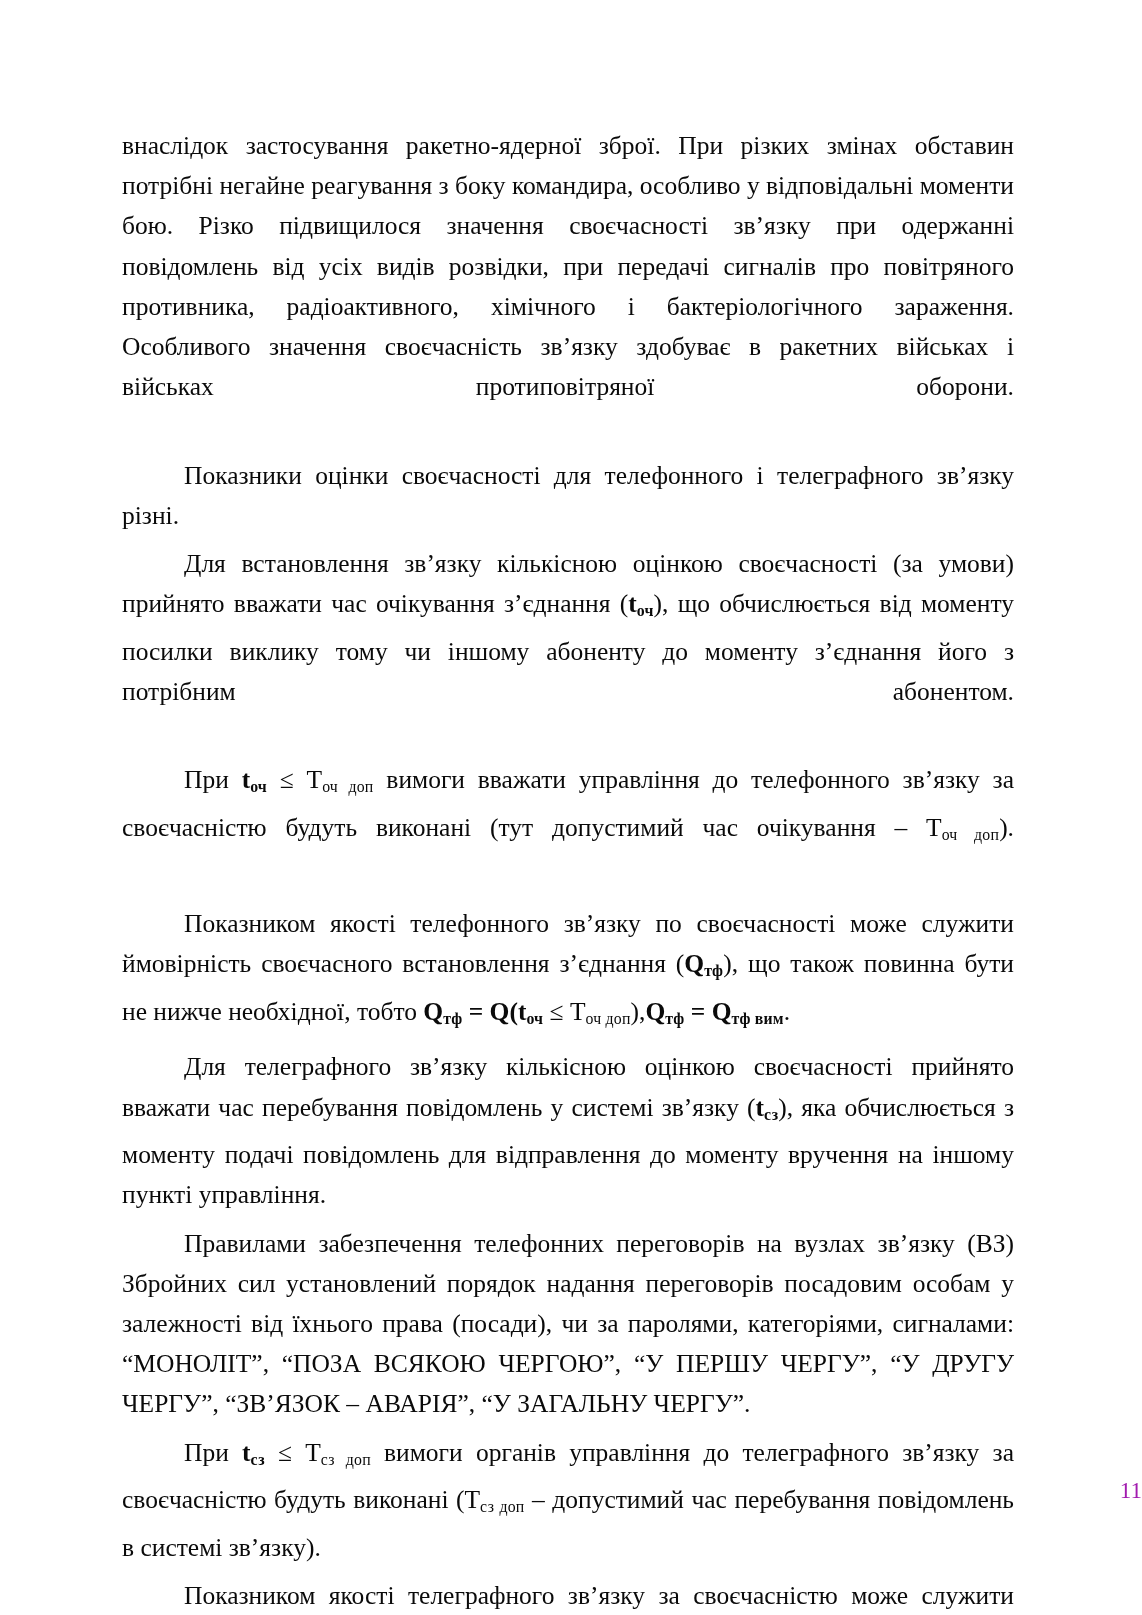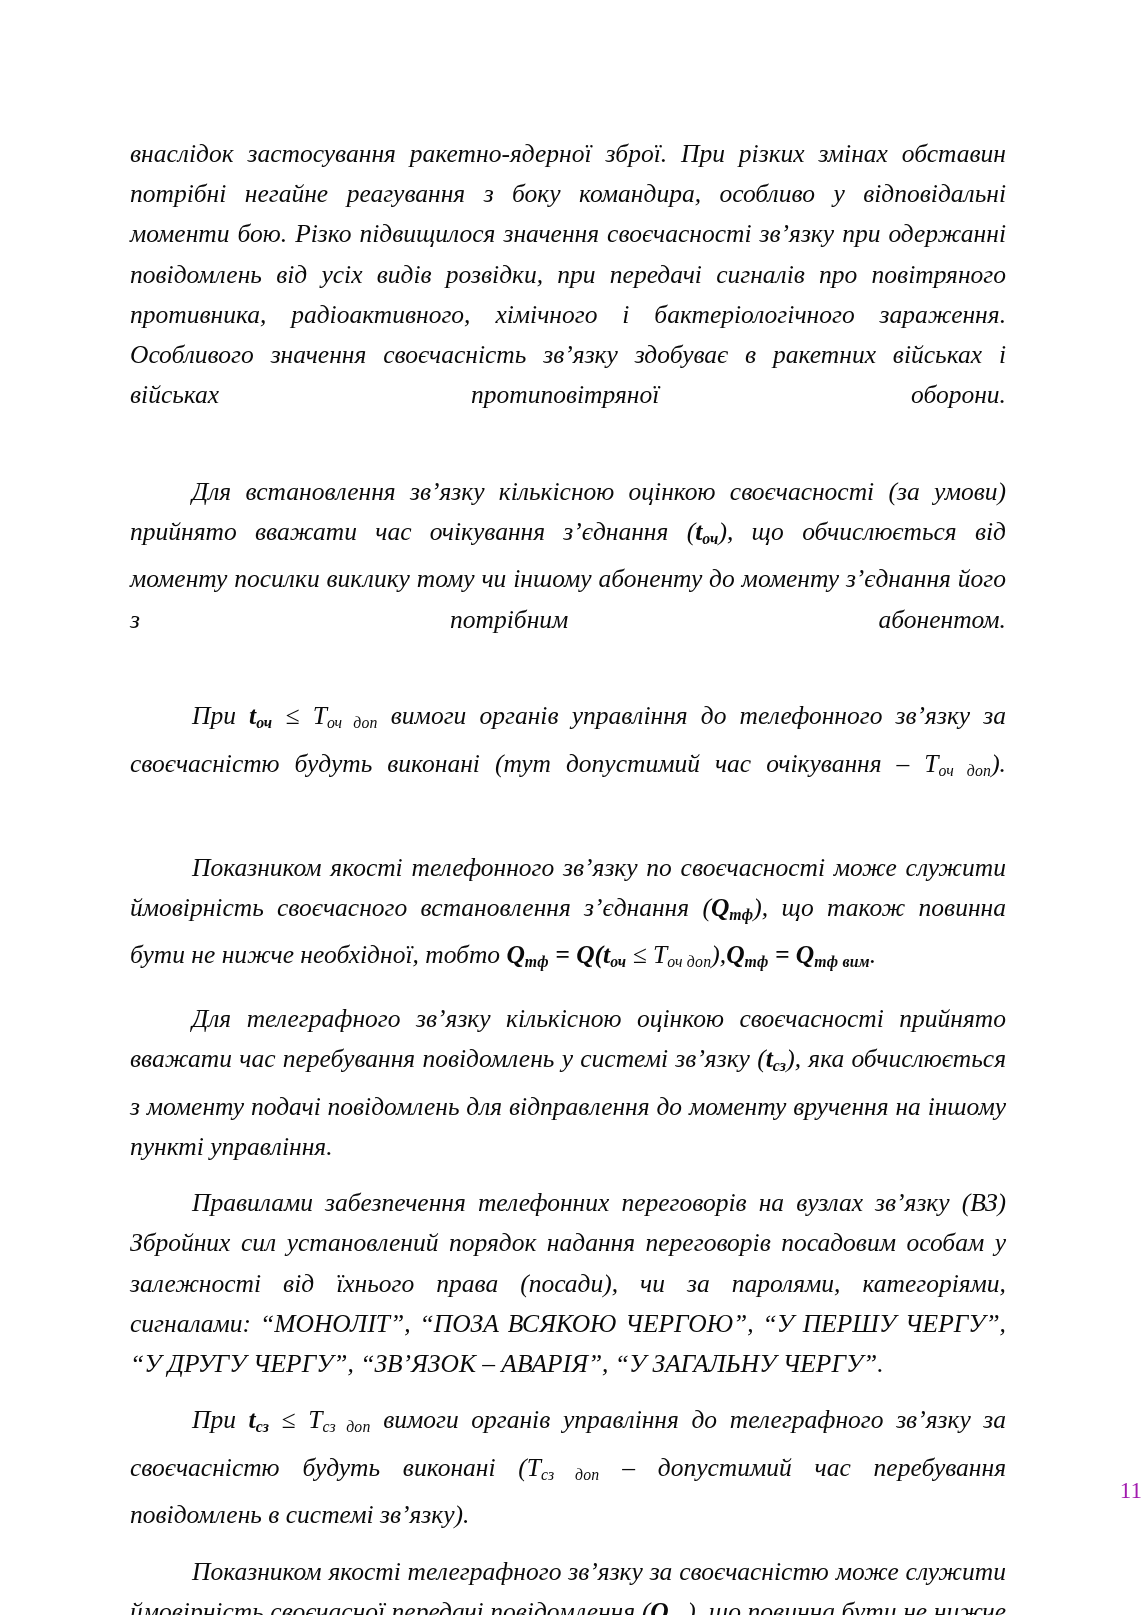--- a/index.html
+++ b/index.html
@@ -25,24 +25,23 @@
     left: 114px;
     top: 118px;
     width: 908px;
     font-size: 25.5px;
     line-height: 40.2px;
     text-align: justify;
     text-justify: inter-word;
     color: #0a0a0a;
   }
   p {
-    margin: 16px;
+    margin: 8px;
     padding: 0;
     text-align: justify;
-    font-style: italic;
   }
   p.indent {
     text-indent: 62px;
   }
   p.noindent {
     text-indent: 0;
   }
   
   p::after {
     content: "";
@@ -74,27 +73,28 @@
 </style>
 </head>
 <body>
 
 <div class="page">
 
   <div class="text-column">
 
     <p class="noindent">внаслідок застосування ракетно-ядерної зброї. При різких змінах обставин потрібні негайне реагування з боку командира, особливо у відповідальні моменти бою. Різко підвищилося значення своєчасності зв’язку при одержанні повідомлень від усіх видів розвідки, при передачі сигналів про повітряного противника, радіоактивного, хімічного і бактеріологічного зараження. Особливого значення своєчасність зв’язку здобуває в ракетних військах і військах протиповітряної оборони.</p>
 
+    <p class="indent last-left">Показники оцінки своєчасності для телефонного і телеграфного зв’язку різні.</p>
 
     <p class="indent">
       <span>Для встановлення зв’язку кількісною оцінкою своєчасності (за умови) прийнято вважати час очікування з’єднання (</span><span class="math nowrap"><span class="bold">t</span><span class="sub bold">оч</span></span><span>), що обчислюється від моменту посилки виклику тому чи іншому абоненту до моменту з’єднання його з потрібним абонентом.</span>
     </p>
 
     <p class="indent">
-      <span>При </span><span class="nowrap"><span class="bold">t</span><span class="sub bold">оч</span><span> ≤ </span><span>T</span><span class="sub">оч доп</span></span><span> вимоги органів управління до телефонного зв’язку за своєчасністю будуть виконані (тут допустимий час очікування – </span><span class="nowrap"><span>T</span><span class="sub">оч доп</span></span><span>).</span>
+      <span>При </span><span class="nowrap"><span class="bold">t</span><span class="sub bold">оч</span><span> ≤ </span><span>T</span><span class="sub">оч доп</span></span><span> вимоги вважати управління до телефонного зв’язку за своєчасністю будуть виконані (тут допустимий час очікування – </span><span class="nowrap"><span>T</span><span class="sub">оч доп</span></span><span>).</span>
     </p>
 
     <p class="indent last-left">
       <span>Показником якості телефонного зв’язку по своєчасності може служити ймовірність своєчасного встановлення з’єднання (</span><span class="nowrap"><span class="bold">Q</span><span class="sub bold">тф</span></span><span>), що також повинна бути не нижче необхідної, тобто </span><span class="nowrap bold"><span>Q</span><span class="sub">тф</span><span> = </span><span>Q</span><span>(</span><span>t</span><span class="sub">оч</span><span class="mathreg"> ≤ </span><span class="mathreg">T</span><span class="sub mathreg">оч доп</span><span class="mathreg">)</span><span class="mathreg">,</span><span>Q</span><span class="sub">тф</span><span> = </span><span>Q</span><span class="sub">тф вим</span><span class="mathreg">.</span></span>
     </p>
 
     <p class="indent last-left">
       <span>Для телеграфного зв’язку кількісною оцінкою своєчасності прийнято вважати час перебування повідомлень у системі зв’язку (</span><span class="nowrap"><span class="bold">t</span><span class="sub bold">сз</span></span><span>), яка обчислюється з моменту подачі повідомлень для відправлення до моменту вручення на іншому пункті управління.</span>
     </p>
 

